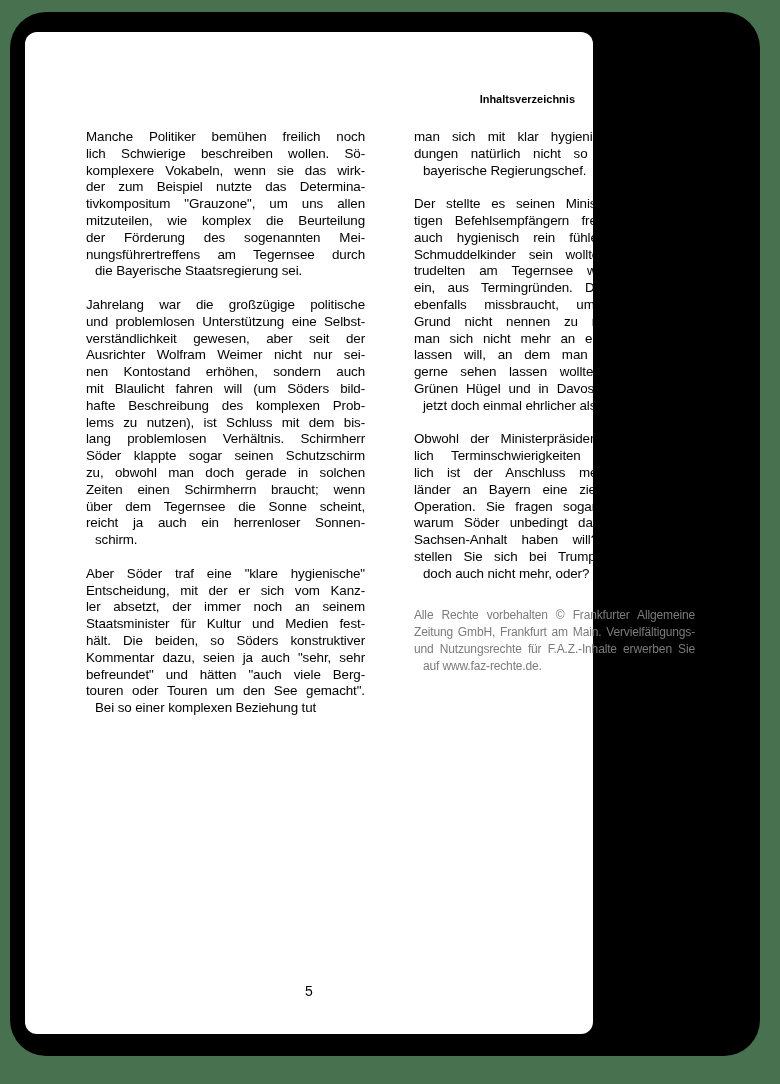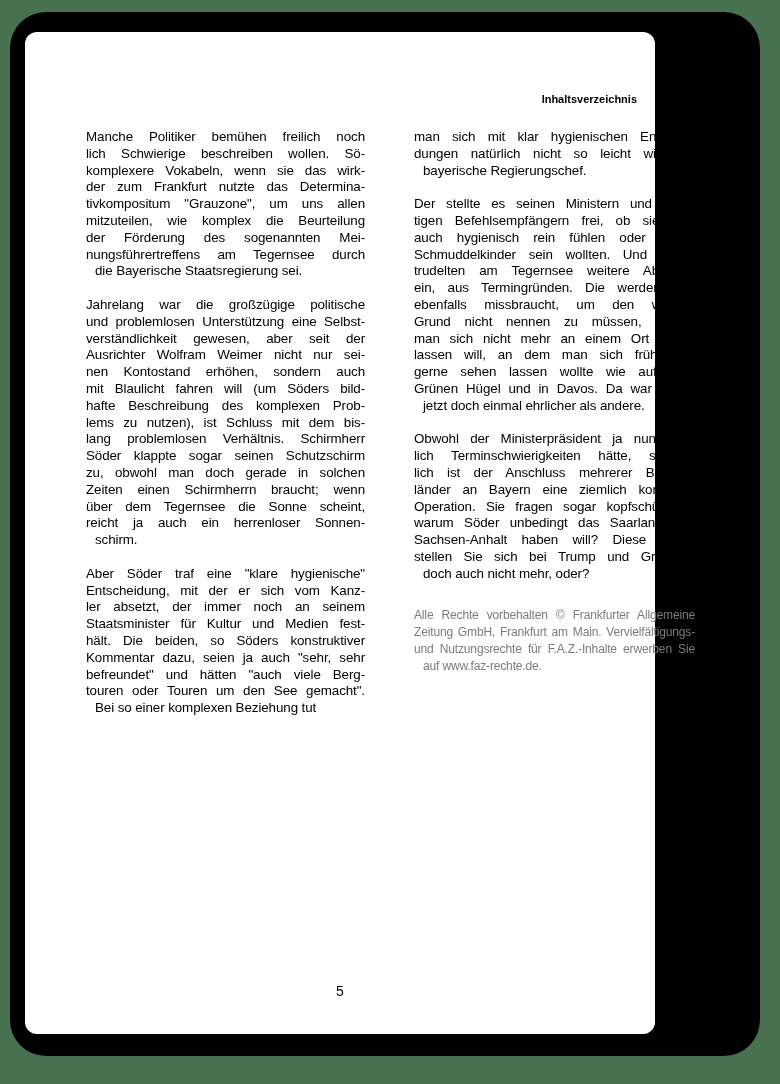--- a/index.html
+++ b/index.html
@@ -20,21 +20,21 @@
     top: 12px;
     width: 750px;
     height: 1044px;
     background: var(--frame-color, #000000);
     border-radius: 36px;
   }
   .paper {
     position: absolute;
     left: 15px;
     top: 20px;
-    width: 630px;
+    width: 568px;
     height: 1002px;
     background: var(--paper-color, #ffffff);
     border-radius: 12px;
   }
   .header-label {
     position: absolute;
     top: 61px;
     right: 18px;
     font-size: 11px;
     font-weight: bold;
@@ -83,21 +83,21 @@
 <div class="frame">
   <div class="paper">
 
     <div class="header-label">Inhaltsverzeichnis</div>
 
     <div class="col col-left">
         <div class="para">
           <div class="jline">Manche Politiker bemühen freilich noch</div>
           <div class="jline">lich Schwierige beschreiben wollen. Sö-</div>
           <div class="jline">komplexere Vokabeln, wenn sie das wirk-</div>
-          <div class="jline">der zum Frankfurt nutzte das Determina-</div>
+          <div class="jline">der zum Beispiel nutzte das Determina-</div>
           <div class="jline">tivkompositum "Grauzone", um uns allen</div>
           <div class="jline">mitzuteilen, wie komplex die Beurteilung</div>
           <div class="jline">der Förderung des sogenannten Mei-</div>
           <div class="jline">nungsführertreffens am Tegernsee durch</div>
           <div class="jline last">die Bayerische Staatsregierung sei.</div>
         </div>
         <div class="para">
           <div class="jline">Jahrelang war die großzügige politische</div>
           <div class="jline">und problemlosen Unterstützung eine Selbst-</div>
           <div class="jline">verständlichkeit gewesen, aber seit der</div>

